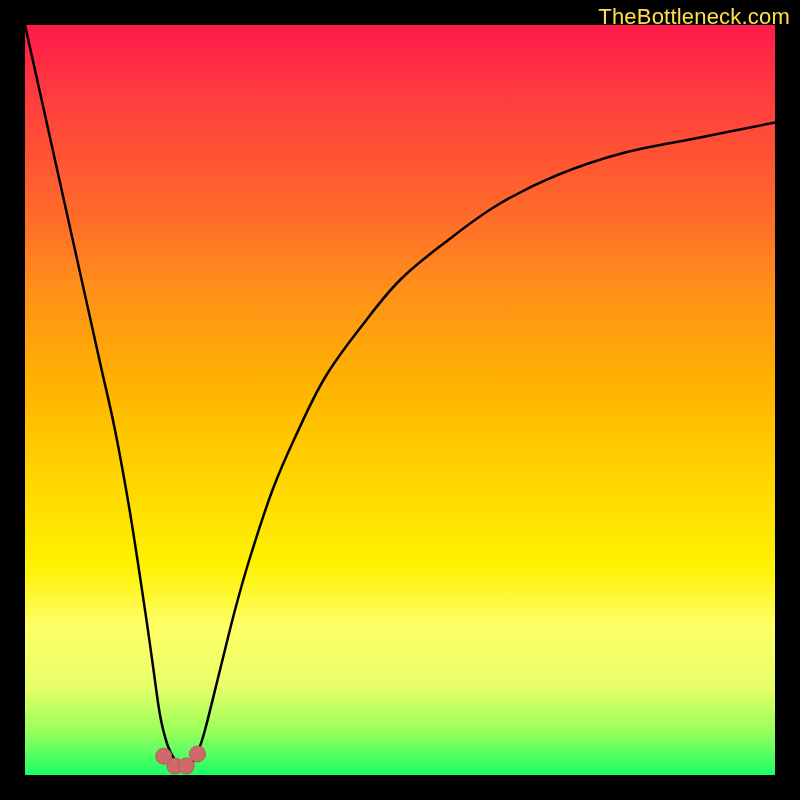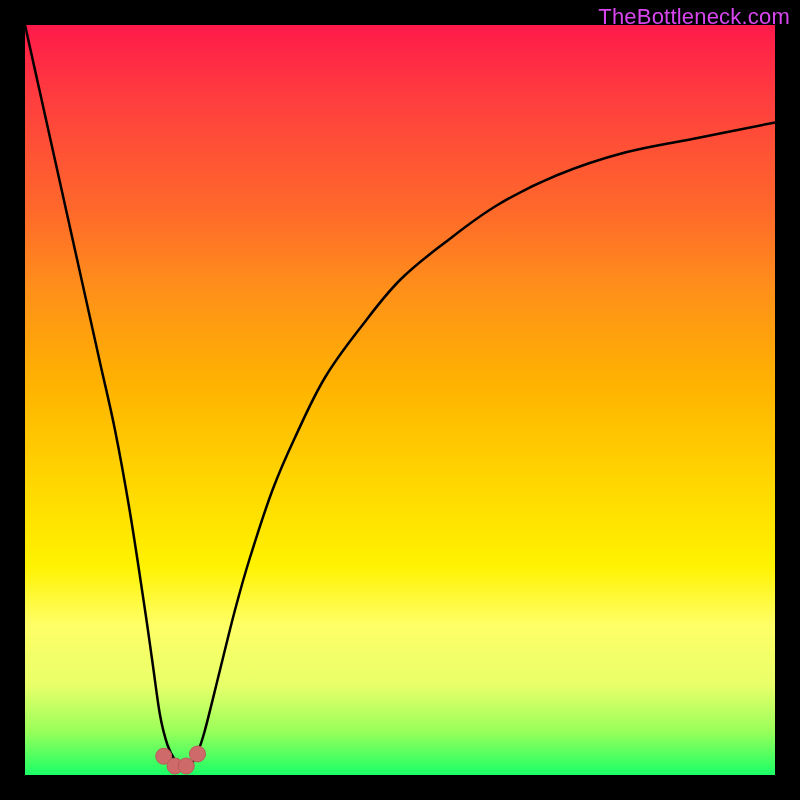--- a/index.html
+++ b/index.html
@@ -44,21 +44,21 @@
     width: 750px;
     height: 750px;
     overflow: visible;
   }
   .watermark {
     position: absolute;
     top: 4px;
     right: 10px;
     font-family: Arial, Helvetica, sans-serif;
     font-size: 22px;
-    color: #d946ef;
+    color: #fde047;
     letter-spacing: 0.2px;
     user-select: none;
   }
 </style>
 </head>
 <body>
 
 <div class="frame">
   <div class="watermark">TheBottleneck.com</div>
   <div class="plot-area">

